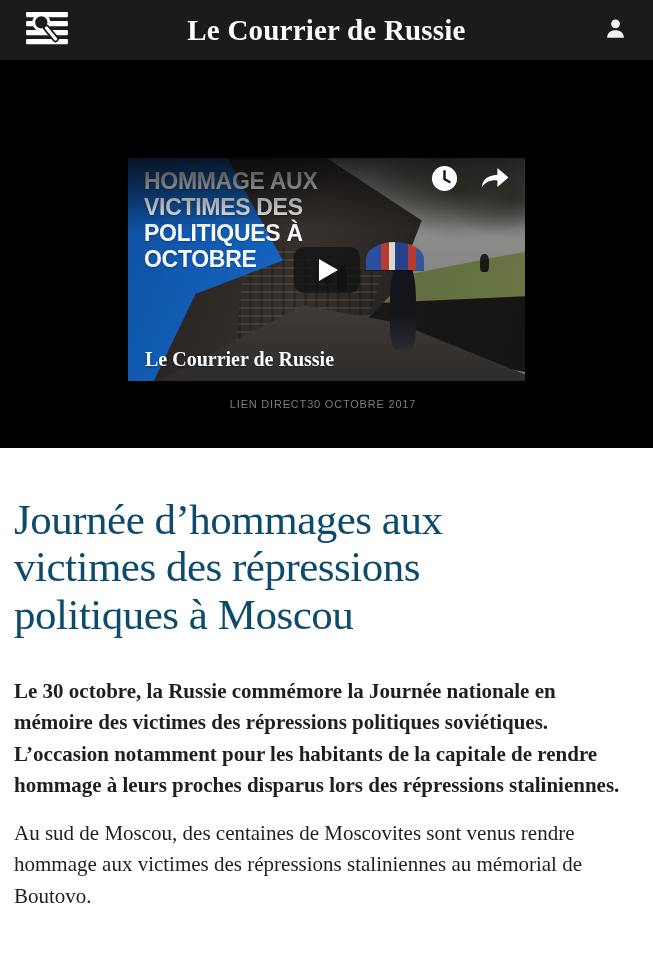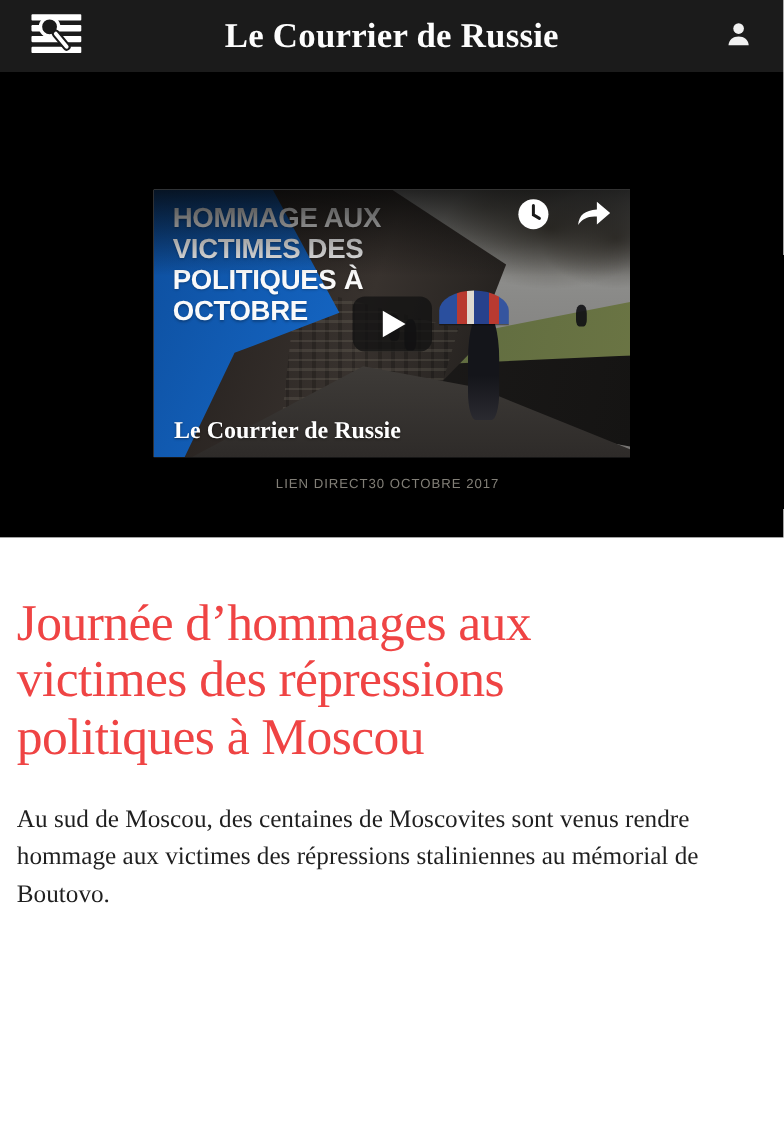--- a/index.html
+++ b/index.html
@@ -118,29 +118,29 @@
     text-transform:uppercase; padding:0 16px 0 9px;
   }
   .meta a{ color:inherit; text-decoration:none; cursor:pointer; }
   .meta-right{ display:flex; gap:16px; }
   .author-block{ display:flex; flex-direction:column; align-items:center; gap:4px; }
 
   
   .article{ background:#fff; padding:48px 30px 0 14px; }
   .article h1{
     font-family:"Liberation Serif", serif; font-weight:400;
-    font-size:43px; line-height:1.1; color:#ef4444;
+    font-size:43px; line-height:1.1; color:#0c4a6e;
     letter-spacing:-.5px; max-width:545px;
   }
   .lead, .body-p{
     font-family:"Liberation Serif", serif; font-size:21px; line-height:1.5;
     color:#1f1f1f; max-width:612px;
   }
   .lead{ font-weight:700; margin-top:38px; }
-  .body-p{ margin-top:29px; }
+  .body-p{ margin-top:16px; }
 </style>
 </head>
 <body>
 
 <header class="site-header">
   <button class="hdr-btn">
     <span>
       <svg width="42" height="38" viewBox="0 0 44 40">
         <rect x="0" y="2" width="44" height="5.5" rx="1" fill="#fff"></rect>
         <rect x="0" y="11.5" width="44" height="5.5" rx="1" fill="#fff"></rect>
@@ -217,15 +217,16 @@
   <div class="meta">
     <a>LIEN DIRECT</a>
     <div class="meta-right">
       <span>30 OCTOBRE 2017</span>
     </div>
   </div>
 </section>
 
 <main class="article">
   <h1>Journée d’hommages aux victimes des répressions politiques à Moscou</h1>
+  <p class="lead">Le 30 octobre, la Russie commémore la Journée nationale en mémoire des victimes des répressions politiques soviétiques. L’occasion notamment pour les habitants de la capitale de rendre hommage à leurs proches disparus lors des répressions staliniennes.</p>
   <p class="body-p">Au sud de Moscou, des centaines de Moscovites sont venus rendre hommage aux victimes des répressions staliniennes au mémorial de Boutovo.</p>
 
 </main>
 
 </body></html>

